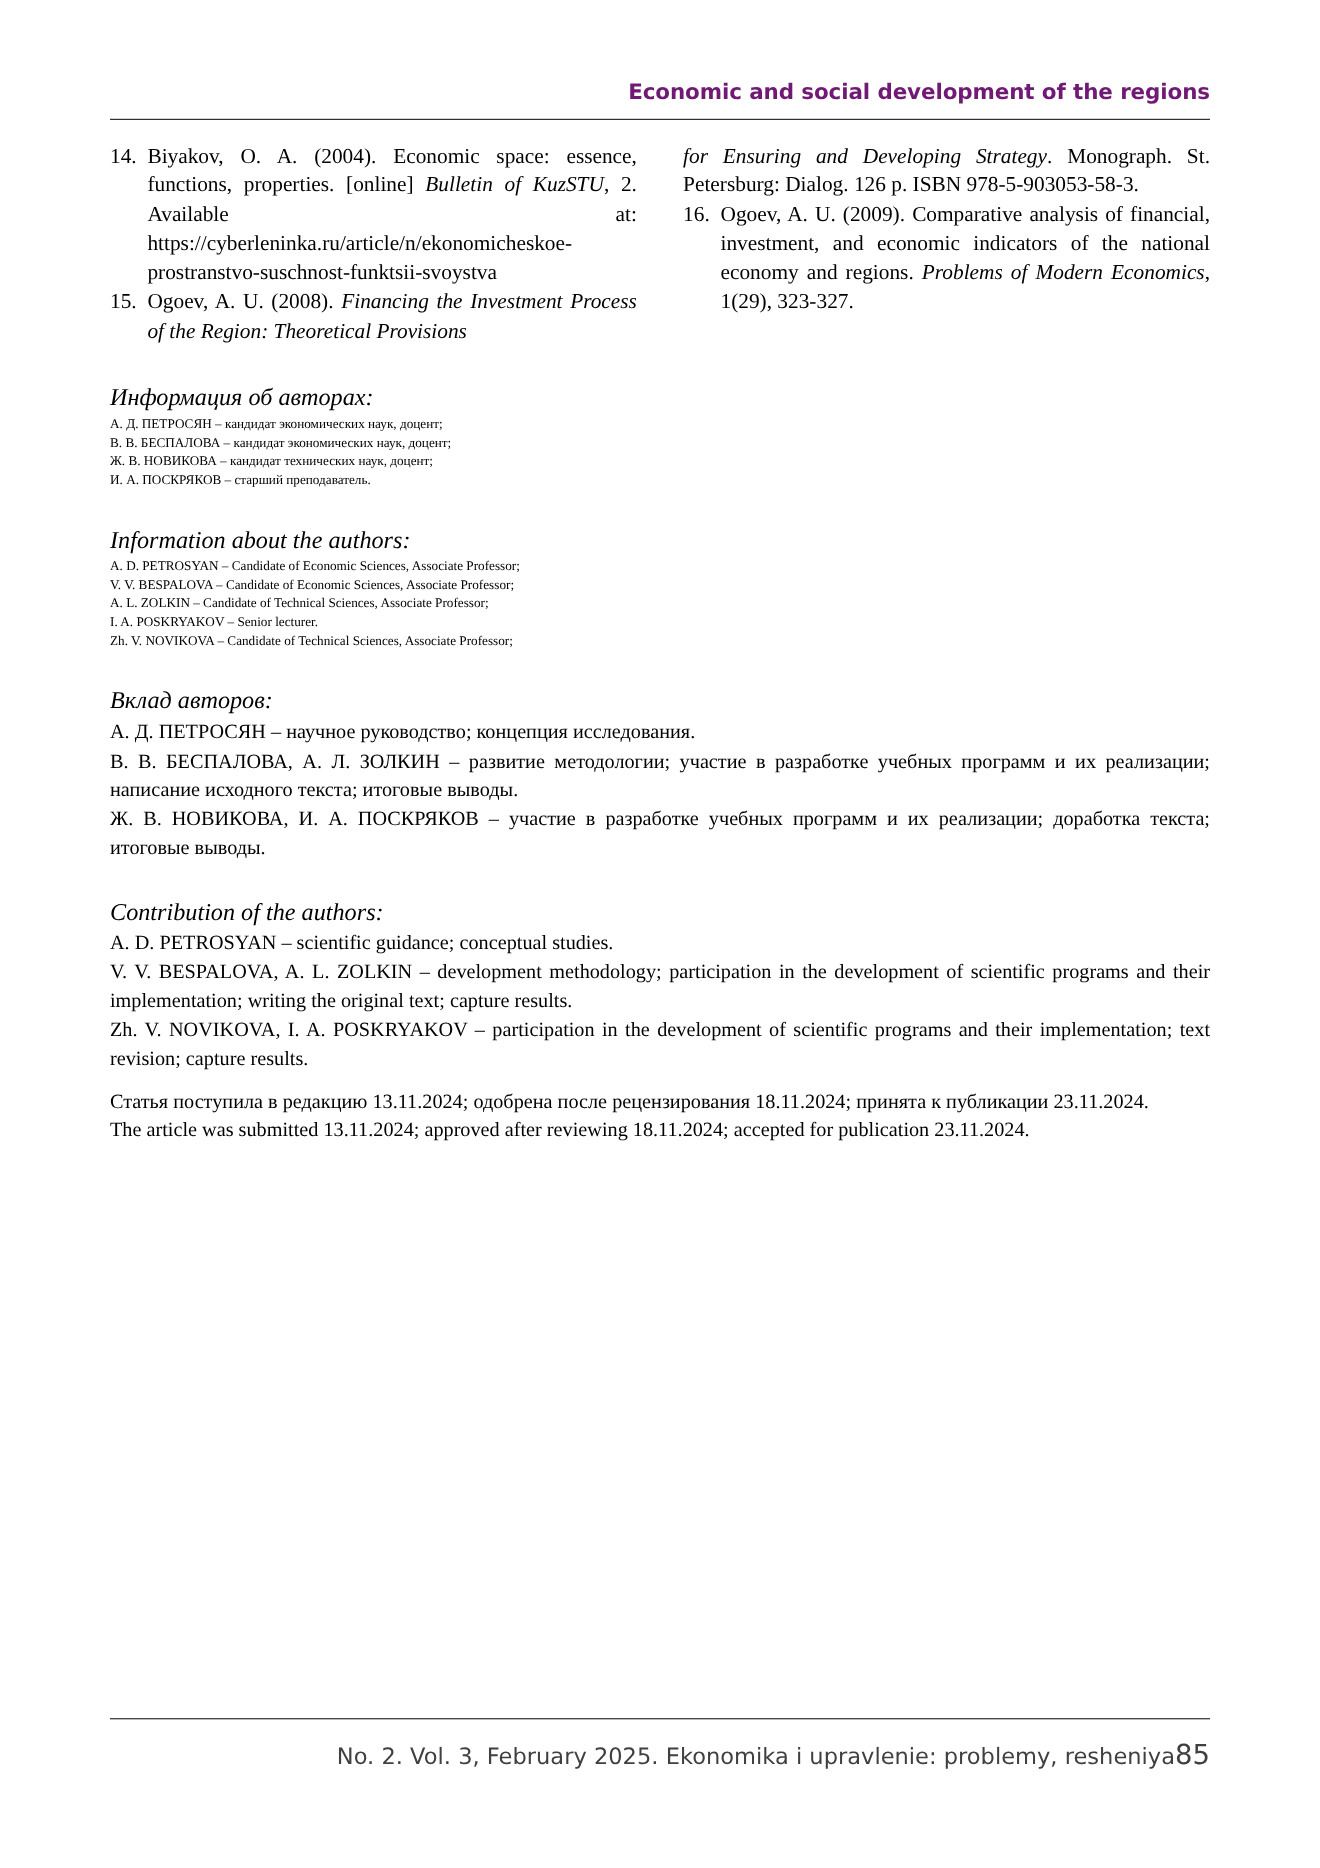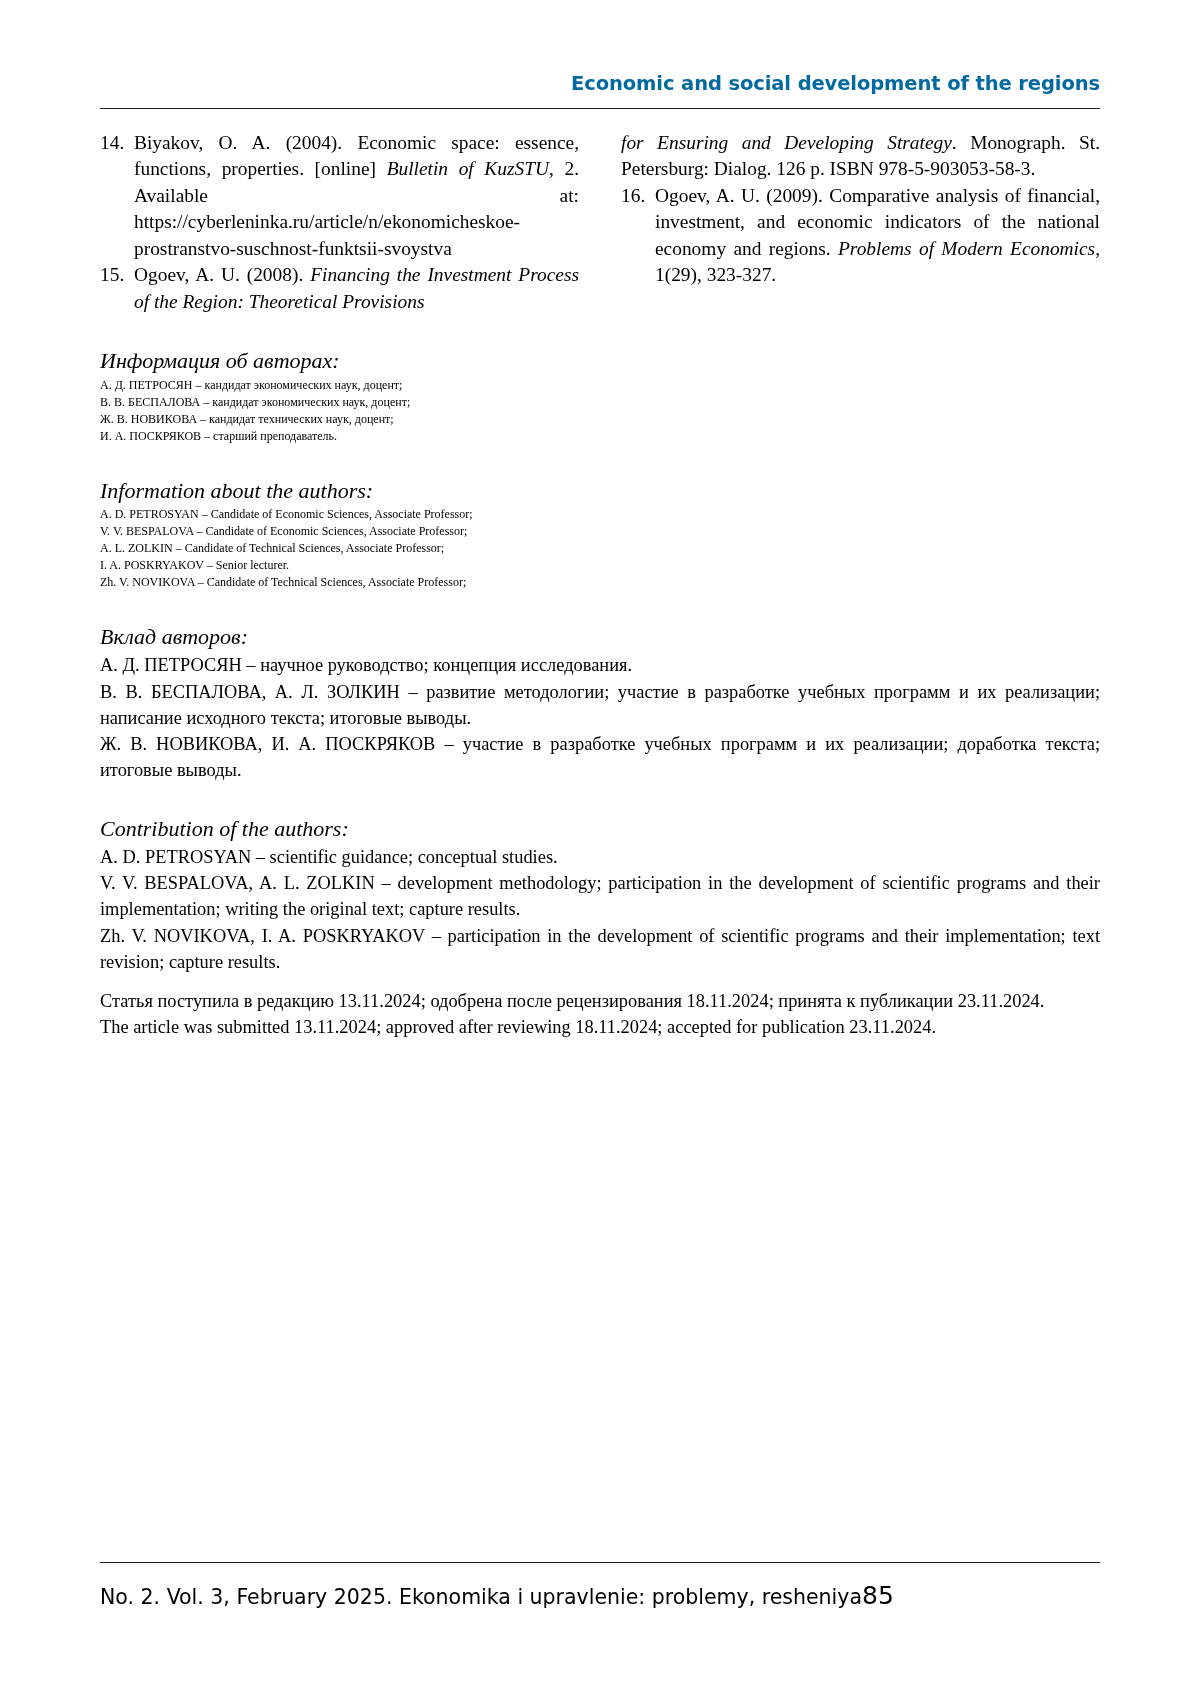--- a/index.html
+++ b/index.html
@@ -23,21 +23,21 @@
   }
 
   
   .header {
     padding-top: 72px;
     text-align: right;
     font-family: "DejaVu Sans", sans-serif;
     font-weight: bold;
     font-size: 19.5px;
     letter-spacing: -0.1px;
-    color: #0369a1;
+    color: #701a75;
   }
   .header-rule {
     margin-top: 13px;
     border-top: 1.4px solid #1a1a1a;
   }
 
   
   .ref-columns {
     display: flex;
     gap: 42px;
@@ -107,24 +107,24 @@
     right: 100px;
     bottom: 88px;
   }
   .footer-rule {
     border-top: 1.4px solid #1a1a1a;
     margin-bottom: 18px;
   }
   .footer-row {
     display: flex;
     align-items: baseline;
-    justify-content: flex-start;
+    justify-content: flex-end;
     font-family: "DejaVu Sans", sans-serif;
     font-size: 20.5px;
-    color: #000000;
+    color: #404040;
   }
   .footer-page {
     font-family: "DejaVu Sans", sans-serif;
     font-size: 25px;
     font-weight: normal;
   }
 </style>
 </head>
 <body>
 

